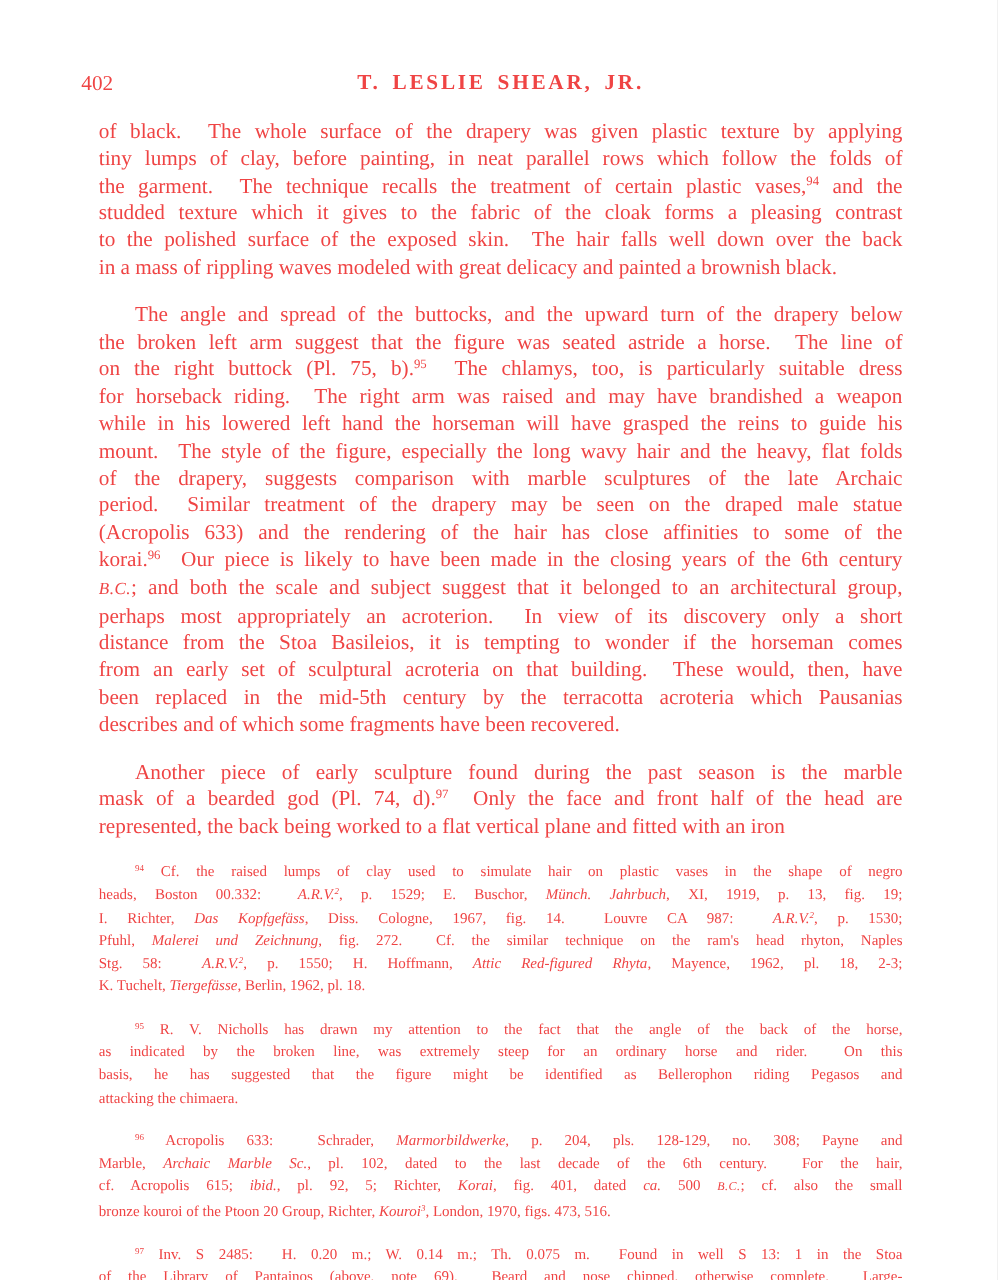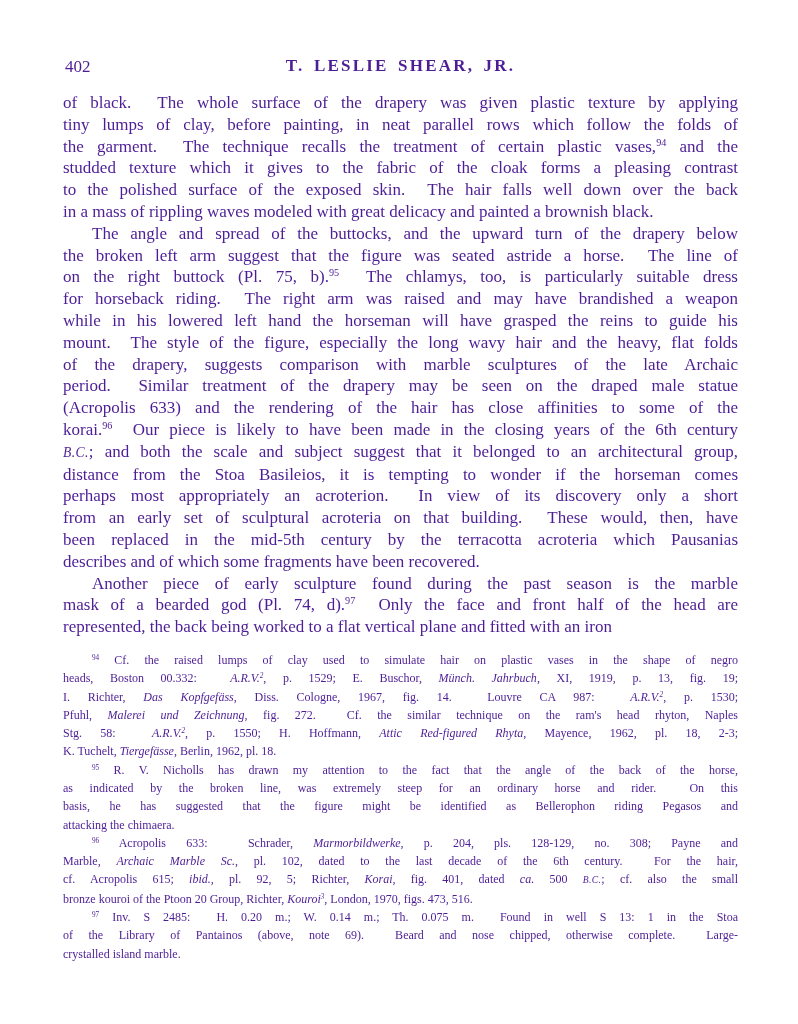--- a/index.html
+++ b/index.html
@@ -2,21 +2,21 @@
 <html><head>
 <meta charset="utf-8">
 <style>
   html, body { margin: 0; padding: 0; background: #e8e8e8; }
   .page {
     position: relative;
     width: 798px;
     height: 1024px;
     margin: 0 auto;
     background: #ffffff;
-    color: #4c1d95;
+    color: #ef4444;
     font-family: "Liberation Serif", serif;
     overflow: hidden;
   }
   .text-col {
     position: absolute;
     left: 63px;
     top: 0;
     width: 675px;
   }
   .page-header {
@@ -40,21 +40,21 @@
   .body-text {
     margin-top: 14px;
     font-size: 17px;
     line-height: 21.8px;
   }
   .footnotes {
     margin-top: 13px;
     font-size: 12px;
     line-height: 18.3px;
   }
-  .para { margin: 0; }
+  .para { margin: 16px; }
   .line {
     text-align: justify;
     text-align-last: justify;
     white-space: normal;
   }
   .line.last { text-align-last: left; }
   .line.indent { text-indent: 29px; }
   .sup {
     font-size: 0.6em;
     vertical-align: 0.55em;
@@ -88,22 +88,22 @@
           <div class="line"><span>the broken left arm suggest that the figure was seated astride a horse.&nbsp; The line of</span></div>
           <div class="line"><span>on the right buttock (Pl. 75, b).</span><span class="sup">95</span><span>&nbsp; The chlamys, too, is particularly suitable dress</span></div>
           <div class="line"><span>for horseback riding.&nbsp; The right arm was raised and may have brandished a weapon</span></div>
           <div class="line"><span>while in his lowered left hand the horseman will have grasped the reins to guide his</span></div>
           <div class="line"><span>mount.&nbsp; The style of the figure, especially the long wavy hair and the heavy, flat folds</span></div>
           <div class="line"><span>of the drapery, suggests comparison with marble sculptures of the late Archaic</span></div>
           <div class="line"><span>period.&nbsp; Similar treatment of the drapery may be seen on the draped male statue</span></div>
           <div class="line"><span>(Acropolis 633) and the rendering of the hair has close affinities to some of the</span></div>
           <div class="line"><span>korai.</span><span class="sup">96</span><span>&nbsp; Our piece is likely to have been made in the closing years of the 6th century</span></div>
           <div class="line"><span class="sc">B.C.</span><span>; and both the scale and subject suggest that it belonged to an architectural group,</span></div>
+          <div class="line"><span>perhaps most appropriately an acroterion.&nbsp; In view of its discovery only a short</span></div>
           <div class="line"><span>distance from the Stoa Basileios, it is tempting to wonder if the horseman comes</span></div>
-          <div class="line"><span>perhaps most appropriately an acroterion.&nbsp; In view of its discovery only a short</span></div>
           <div class="line"><span>from an early set of sculptural acroteria on that building.&nbsp; These would, then, have</span></div>
           <div class="line"><span>been replaced in the mid-5th century by the terracotta acroteria which Pausanias</span></div>
           <div class="line last"><span>describes and of which some fragments have been recovered.</span></div>
         </div>
         <div class="para">
           <div class="line indent"><span>Another piece of early sculpture found during the past season is the marble</span></div>
           <div class="line"><span>mask of a bearded god (Pl. 74, d).</span><span class="sup">97</span><span>&nbsp; Only the face and front half of the head are</span></div>
           <div class="line last"><span>represented, the back being worked to a flat vertical plane and fitted with an iron</span></div>
         </div>
       </div>

